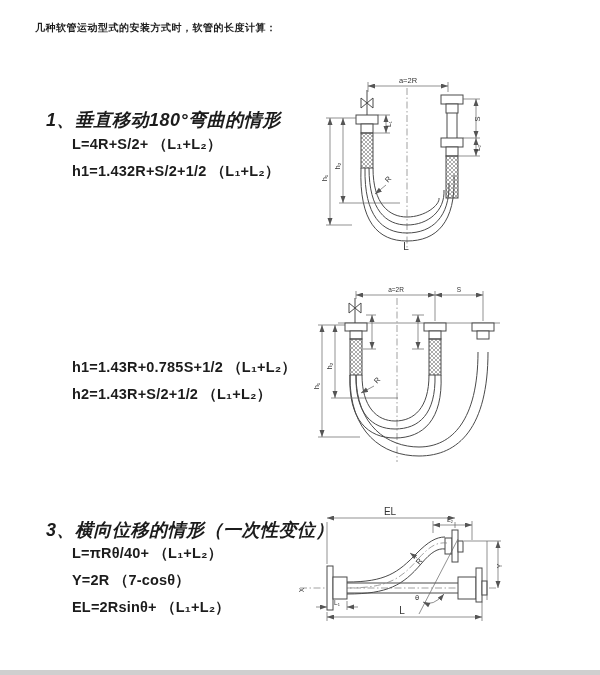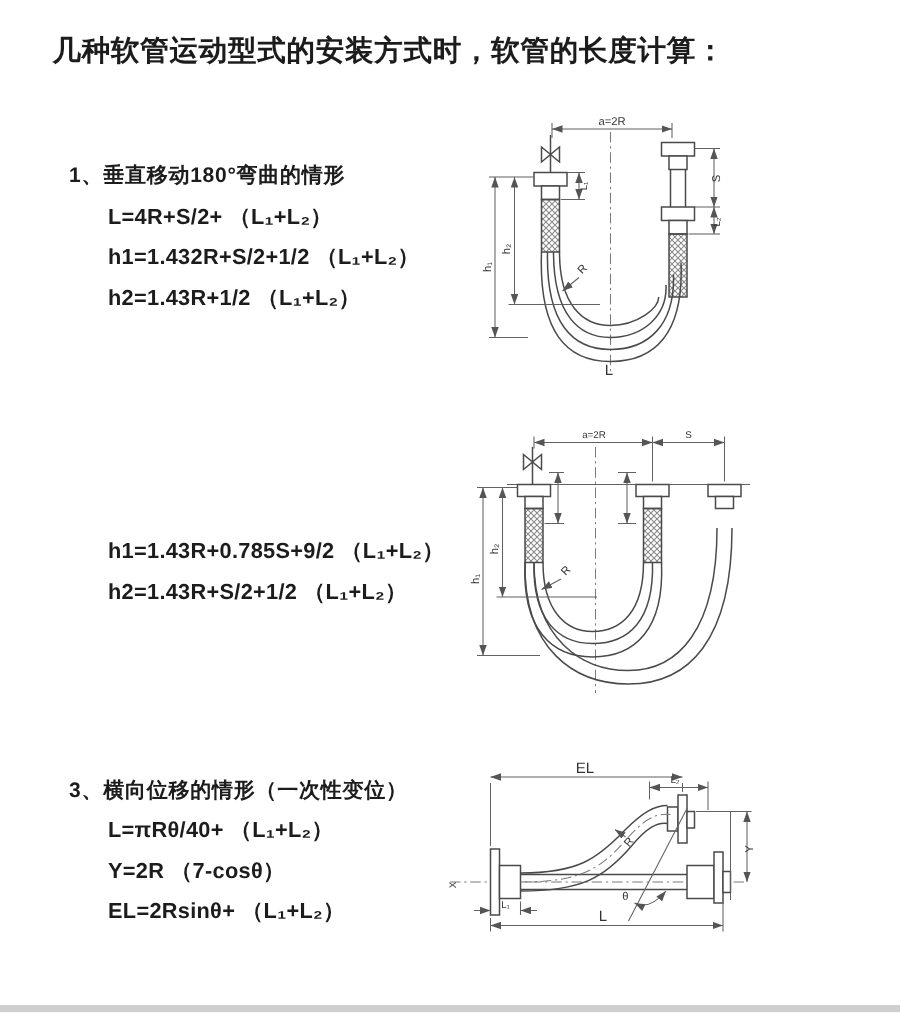--- a/index.html
+++ b/index.html
@@ -1,19 +1,19 @@
 <!DOCTYPE html>
 <html><head>
 <meta charset="utf-8">
 <style>
   html,body{margin:0;padding:0;background:#fff;}
   .page{position:relative;width:600px;height:675px;background:#ffffff;overflow:hidden;
         font-family:"Liberation Sans","DejaVu Sans",sans-serif;color:#1c1c1c;}
-  .title{position:absolute;left:35px;top:21px;font-size:19px;font-weight:700;letter-spacing:.5px;}
-  .heading{position:absolute;font-size:14px;font-weight:700;letter-spacing:.5px;}
+  .title{position:absolute;left:35px;top:21px;font-size:10px;font-weight:700;letter-spacing:.5px;}
+  .heading{position:absolute;font-size:18px;font-weight:700;letter-spacing:.5px;font-style:italic;}
   .formula{position:absolute;font-size:14.5px;font-weight:700;letter-spacing:.2px;}
   svg{position:absolute;}
   svg text{font-family:"Liberation Sans","DejaVu Sans",sans-serif;fill:#333;}
   .dline{stroke:#4a4a4a;stroke-width:1;fill:none;}
   .thin{stroke:#616161;stroke-width:.7;fill:none;}
   .dash{stroke:#7a7a7a;stroke-width:.7;fill:none;stroke-dasharray:7 2.5 1.5 2.5;}
   .part{fill:#fff;stroke:#4a4a4a;stroke-width:1;}
   .dt{font-size:7.5px;}
   .dt-s{font-size:6.5px;}
   .dt-l{font-size:10px;}
@@ -22,23 +22,22 @@
 </head>
 <body>
 
 <div class="page">
 
   <div class="title">几种软管运动型式的安装方式时，软管的长度计算：</div>
 
   <div class="heading" style="left:46px;top:108px">1、垂直移动180°弯曲的情形</div>
   <div class="formula" style="left:72px;top:135px">L=4R+S/2+ （L₁+L₂）</div>
   <div class="formula" style="left:72px;top:162px">h1=1.432R+S/2+1/2 （L₁+L₂）</div>
-  <div class="formula" style="left:72px;top:189px">h2=1.43R+1/2 （L₁+L₂）</div>
-
-  <div class="formula" style="left:72px;top:358px">h1=1.43R+0.785S+9/2 （L₁+L₂）</div>
+
+  <div class="formula" style="left:72px;top:358px">h1=1.43R+0.785S+1/2 （L₁+L₂）</div>
   <div class="formula" style="left:72px;top:385px">h2=1.43R+S/2+1/2 （L₁+L₂）</div>
 
   <div class="heading" style="left:46px;top:518px">3、横向位移的情形（一次性变位）</div>
   <div class="formula" style="left:72px;top:544px">L=πRθ/40+ （L₁+L₂）</div>
   <div class="formula" style="left:72px;top:571px">Y=2R （7-cosθ）</div>
   <div class="formula" style="left:72px;top:598px">EL=2Rsinθ+ （L₁+L₂）</div>
 
   <svg style="left:296px;top:68px" width="292" height="190" viewBox="296 68 292 190">
     <defs>
       <pattern id="br1" width="4" height="4" patternUnits="userSpaceOnUse">

